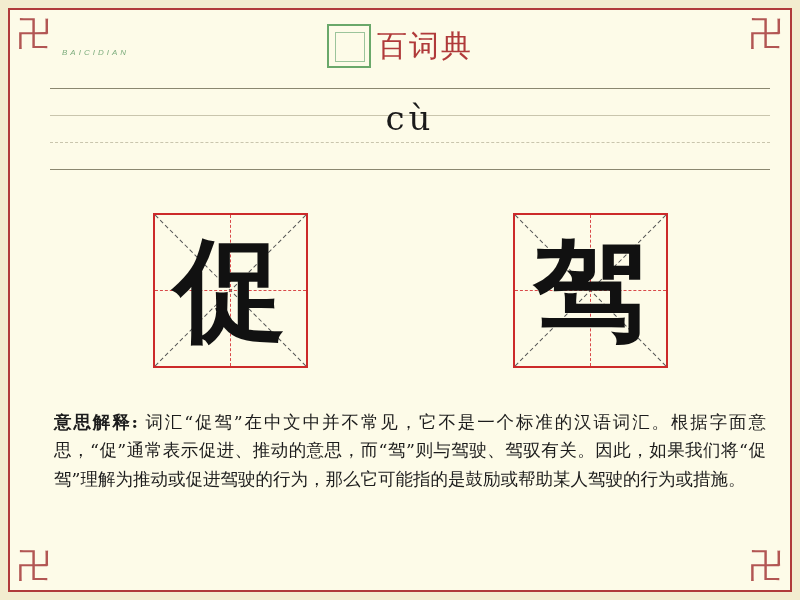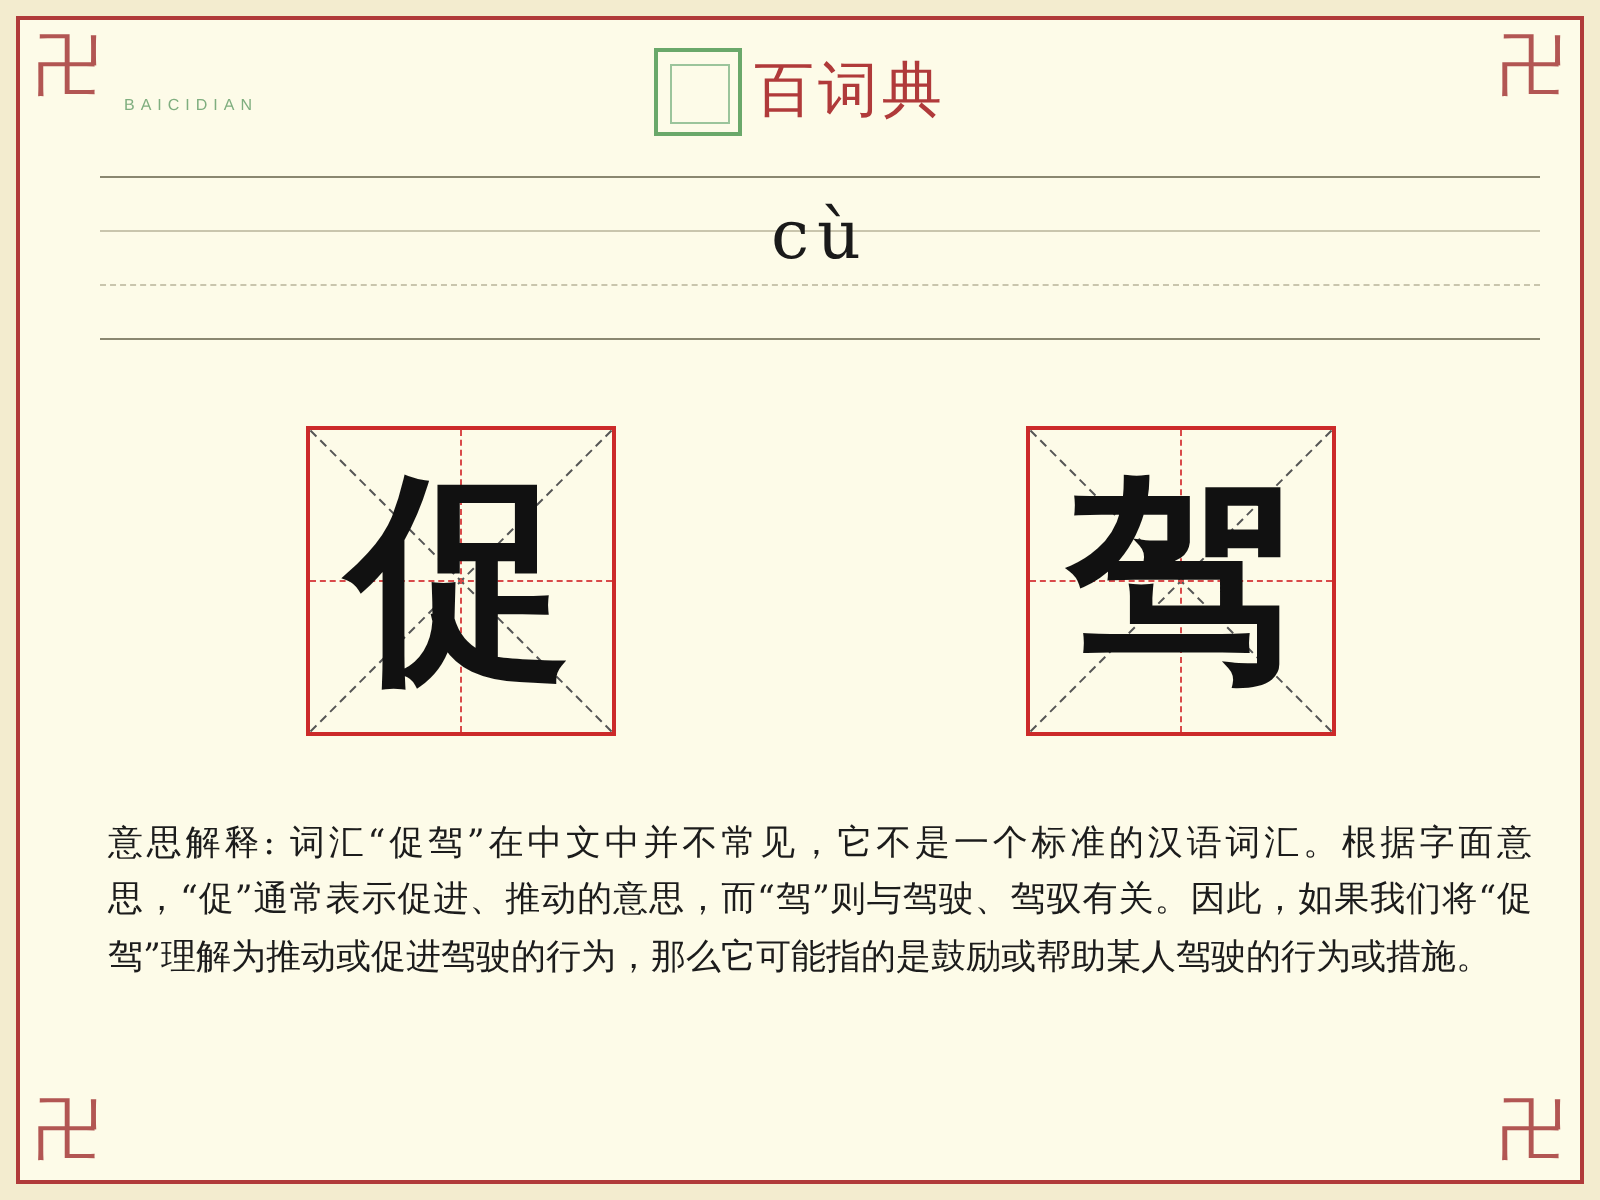--- a/index.html
+++ b/index.html
@@ -74,20 +74,21 @@
     line-height: 1;
   }
   .logo-sub {
     position: absolute;
     left: 52px;
     top: 38px;
     font-size: 8px;
     letter-spacing: 3px;
     color: #7fae7f;
     font-family: "Liberation Sans", sans-serif;
+    font-style: italic;
   }
 
   
   .staff {
     position: absolute;
     top: 78px;
     left: 40px;
     width: 720px;
     height: 82px;
   }
@@ -183,21 +184,21 @@
     top: 398px;
     left: 44px;
     width: 712px;
     font-size: 17.5px;
     line-height: 1.62;
     color: #1c1c1c;
     text-align: justify;
     font-family: "DejaVu Serif", serif;
   }
   .explain .label {
-    font-weight: normal;
+    font-weight: bold;
   }
 </style>
 </head>
 <body>
 
 <div class="page">
 
   <div class="corner tl">卍</div>
   <div class="corner tr">卍</div>
   <div class="corner bl">卍</div>

